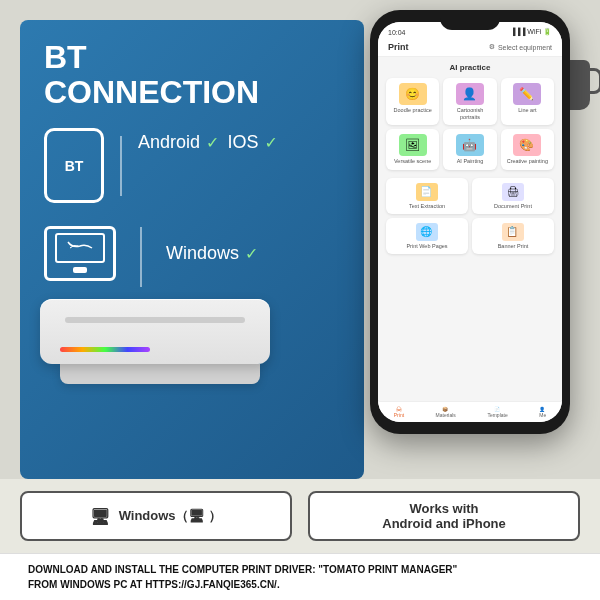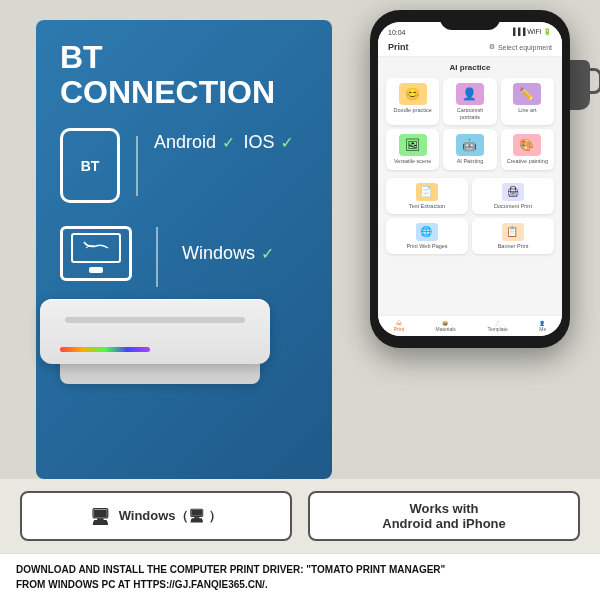--- a/index.html
+++ b/index.html
@@ -25,23 +25,23 @@
       display: flex;
       flex: 1;
       position: relative;
       background: #d8d8d0;
     }
 
     
     .blue-card {
       background: #2a6496;
       background: linear-gradient(135deg, #2d7ab0 0%, #1e5a8a 100%);
-      width: 296px;
+      width: 344px;
       min-height: 420px;
-      margin: 20px 0 0 36px;
+      margin: 20px 0 0 20px;
       border-radius: 8px;
       padding: 20px 24px;
       color: white;
       position: relative;
       z-index: 2;
     }
 
     .bt-title {
       font-size: 32px;
       font-weight: 900;
@@ -157,21 +157,21 @@
       position: absolute;
       right: 20px;
       top: 10px;
       width: 210px;
       height: 430px;
       z-index: 3;
     }
 
     .phone-mockup {
       width: 200px;
-      height: 338px;
+      height: 424px;
       background: #1a1a1a;
       border-radius: 30px;
       padding: 12px 8px;
       box-shadow: 0 10px 30px rgba(0,0,0,0.4);
       position: relative;
       overflow: hidden;
     }
 
     .phone-notch {
       width: 60px;
@@ -402,21 +402,21 @@
       justify-content: center;
     }
 
     .windows-btn-icon {
       font-size: 16px;
     }
 
     
     .footer-bar {
       background: white;
-      padding: 8px 16px;
+      padding: 8px 28px;
       font-size: 10px;
       font-weight: 700;
       color: #111;
       line-height: 1.5;
       border-top: 1px solid #ddd;
     }
 
     
     .bg-mug {
       position: absolute;

